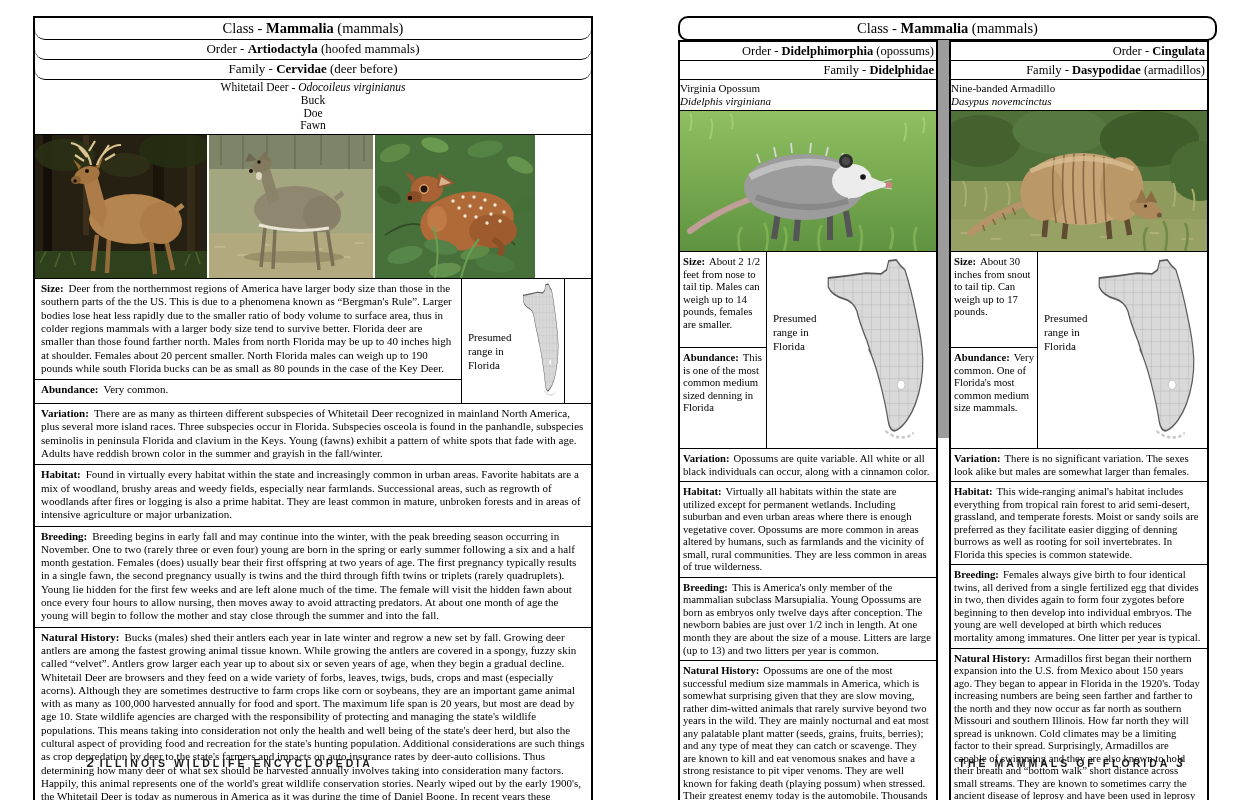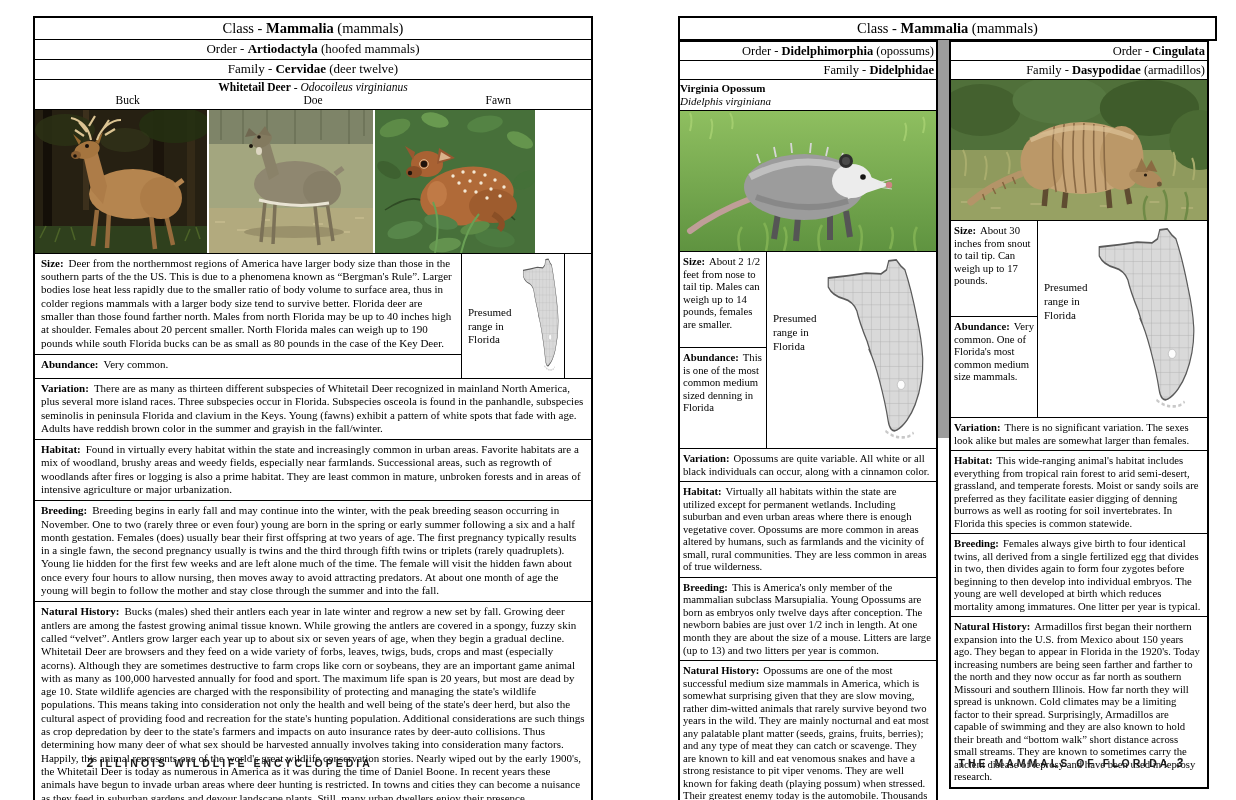--- a/index.html
+++ b/index.html
@@ -2,29 +2,29 @@
 <html><head>
 <meta charset="utf-8">
 <style>
   html,body{margin:0;padding:0;background:#ffffff;}
   .sheet{position:relative;width:1236px;height:800px;background:#fff;overflow:hidden;
          font-family:"Liberation Serif","DejaVu Serif",serif;color:#000;}
   
   .ltable{position:absolute;left:33px;top:16px;width:556px;border:2px solid #000;background:#fff;}
   .trow{border-bottom:1.6px solid #000;}
   .trow:last-child{border-bottom:none;}
-  .hdr{ text-align:center;padding:2px 4px;line-height:1.15;}
+  .hdr{ text-align:center;padding:2px 4px;line-height:1.15;border-radius:10px;}
   .hdr-class{font-size:14.5px;}
   .hdr-sub{font-size:13px;}
   .bname{font-weight:bold;}
   .namerow{padding:1px 0 2px 0;}
   .sp-line{text-align:center;font-size:11.5px;line-height:1.1;}
-  .sp-common{font-weight:bold;}
+  .sp-common{font-weight:normal;}
   .sp-sci{font-style:italic;}
-  .photo-labels{display:flex;font-size:11.5px;line-height:1.1;margin-top:1px;}
+  .photo-labels{display:flex;font-size:11.5px;line-height:1.1;margin-top:1px;flex-direction:column;}
   .photo-labels span{flex:1;text-align:center;}
   .photos{display:flex;height:143px;background:#fff;}
   .photos svg{display:block;height:143px;}
   .photos .pspace{flex:1;background:#fff;}
   .body-txt{font-size:11px;line-height:1.21;}
   .sec{margin:0;padding:3px 6px 4px 6px;}
   .sec b{margin-right:5px;}
   
   .sa-row{display:flex;border-bottom:1.6px solid #000;}
   .sa-left{flex:1;border-right:1.6px solid #000;display:flex;flex-direction:column;}
@@ -68,21 +68,21 @@
   .flmap .state{fill-rule:evenodd;}
 </style>
 </head>
 <body>
 
 <div class="sheet">
 
   <div class="ltable">
     <div class="trow hdr hdr-class"><span>Class - </span><span class="bname">Mammalia</span><span> (mammals)</span></div>
     <div class="trow hdr hdr-sub"><span>Order - </span><span class="bname">Artiodactyla</span><span> (hoofed mammals)</span></div>
-    <div class="trow hdr hdr-sub"><span>Family - </span><span class="bname">Cervidae</span><span> (deer twelve)</span></div>
+    <div class="trow hdr hdr-sub"><span>Family - </span><span class="bname">Cervidae</span><span> (deer before)</span></div>
 
     <div class="trow namerow">
       <div class="sp-line"><span class="sp-common">Whitetail Deer</span><span> - </span><span class="sp-sci">Odocoileus virginianus</span></div>
       <div class="photo-labels">
         <span>Buck</span>
         <span>Doe</span>
         <span>Fawn</span>
       </div>
     </div>
 
@@ -278,20 +278,24 @@
       </div>
       <p class="rrow rsec rbody"><b>Variation:</b><span>Opossums are quite variable.  All white or all black individuals can occur, along with a cinnamon color.</span></p>
       <p class="rrow rsec rbody"><b>Habitat:</b><span>Virtually all habitats within the state are utilized except for permanent wetlands.  Including suburban and even urban areas where there is enough vegetative cover.  Opossums are more common in areas altered by humans, such as farmlands and the vicinity of small, rural communities.  They are less common in areas of true wilderness.</span></p>
       <p class="rrow rsec rbody"><b>Breeding:</b><span>This is America's only member of the mammalian subclass Marsupialia.  Young Opossums are born as embryos only twelve days after conception.  The newborn babies are just over 1/2 inch in length.  At one month they are about the size of a mouse.  Litters are large (up to 13) and two litters per year is common.</span></p>
       <p class="rrow rsec rbody"><b>Natural History:</b><span>Opossums are one of the most successful medium size mammals in America, which is somewhat surprising given that they are slow moving, rather dim-witted animals that rarely survive beyond two years in the wild.  They are mainly nocturnal and eat most any palatable plant matter (seeds, grains, fruits, berries); and any type of meat they can catch or scavenge.  They are known to kill and eat venomous snakes and have a strong resistance to pit viper venoms.  They are well known for faking death (playing possum) when stressed.  Their greatest enemy today is the automobile.  Thousands are killed nightly on highways across America.</span></p>
     </div>
 
     <div class="rcol rcol-b">
       <div class="rrow rhdr"><span>Order - </span><span class="bname">Cingulata</span><span></span></div>
       <div class="rrow rhdr"><span>Family - </span><span class="bname">Dasypodidae</span><span> (armadillos)</span></div>
+      <div class="rrow rname">
+        <div class="sp-common">Nine-banded Armadillo</div>
+        <div class="sp-sci">Dasypus novemcinctus</div>
+      </div>
       <div class="rrow rphoto">
         <svg viewBox="0 0 258 140" preserveAspectRatio="none">
           <rect width="258" height="140" fill="#8f9a5d"></rect>
           <rect width="258" height="70" fill="#50703a"></rect>
           <ellipse cx="30" cy="30" rx="40" ry="26" fill="#44612f"></ellipse>
           <ellipse cx="110" cy="20" rx="48" ry="24" fill="#567841"></ellipse>
           <ellipse cx="200" cy="28" rx="50" ry="28" fill="#3f5c2b"></ellipse>
           <ellipse cx="250" cy="60" rx="30" ry="30" fill="#4a6a33"></ellipse>
           <path d="M14 96q3 -18 -2 -26M34 100q4 -16 0 -24M58 94q3 -14 -2 -22M224 96q4 -16 0 -24M244 100q3 -14 -1 -22" stroke="#a9ad6d" stroke-width="2" fill="none"></path>
           <rect y="108" width="258" height="32" fill="#97a163"></rect>

